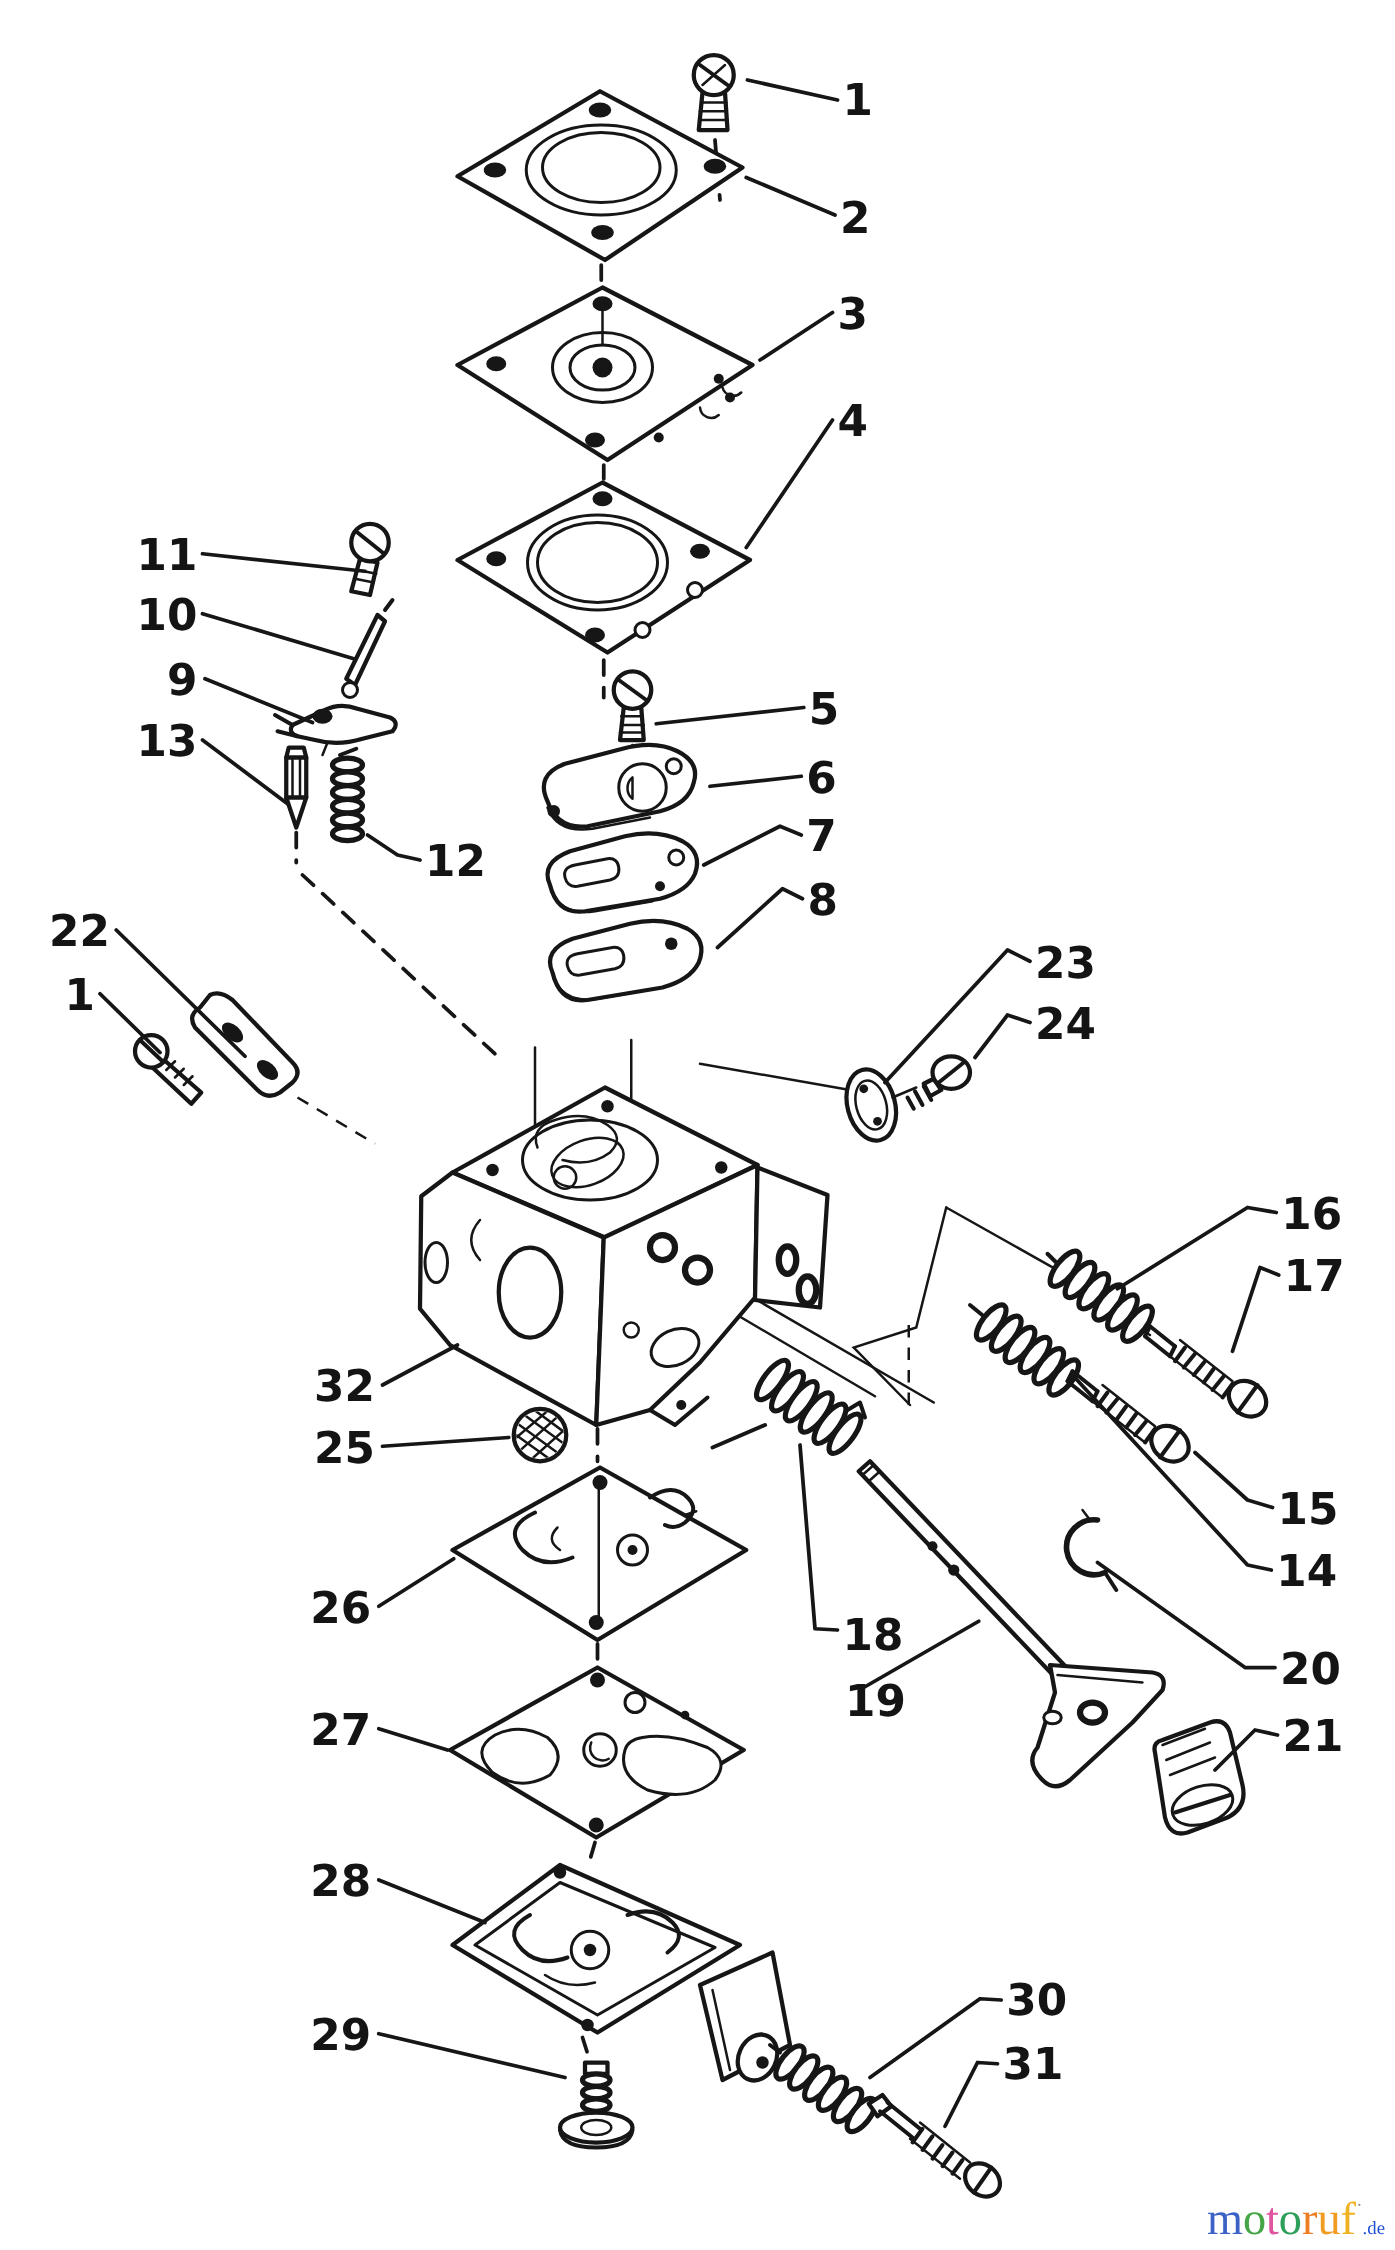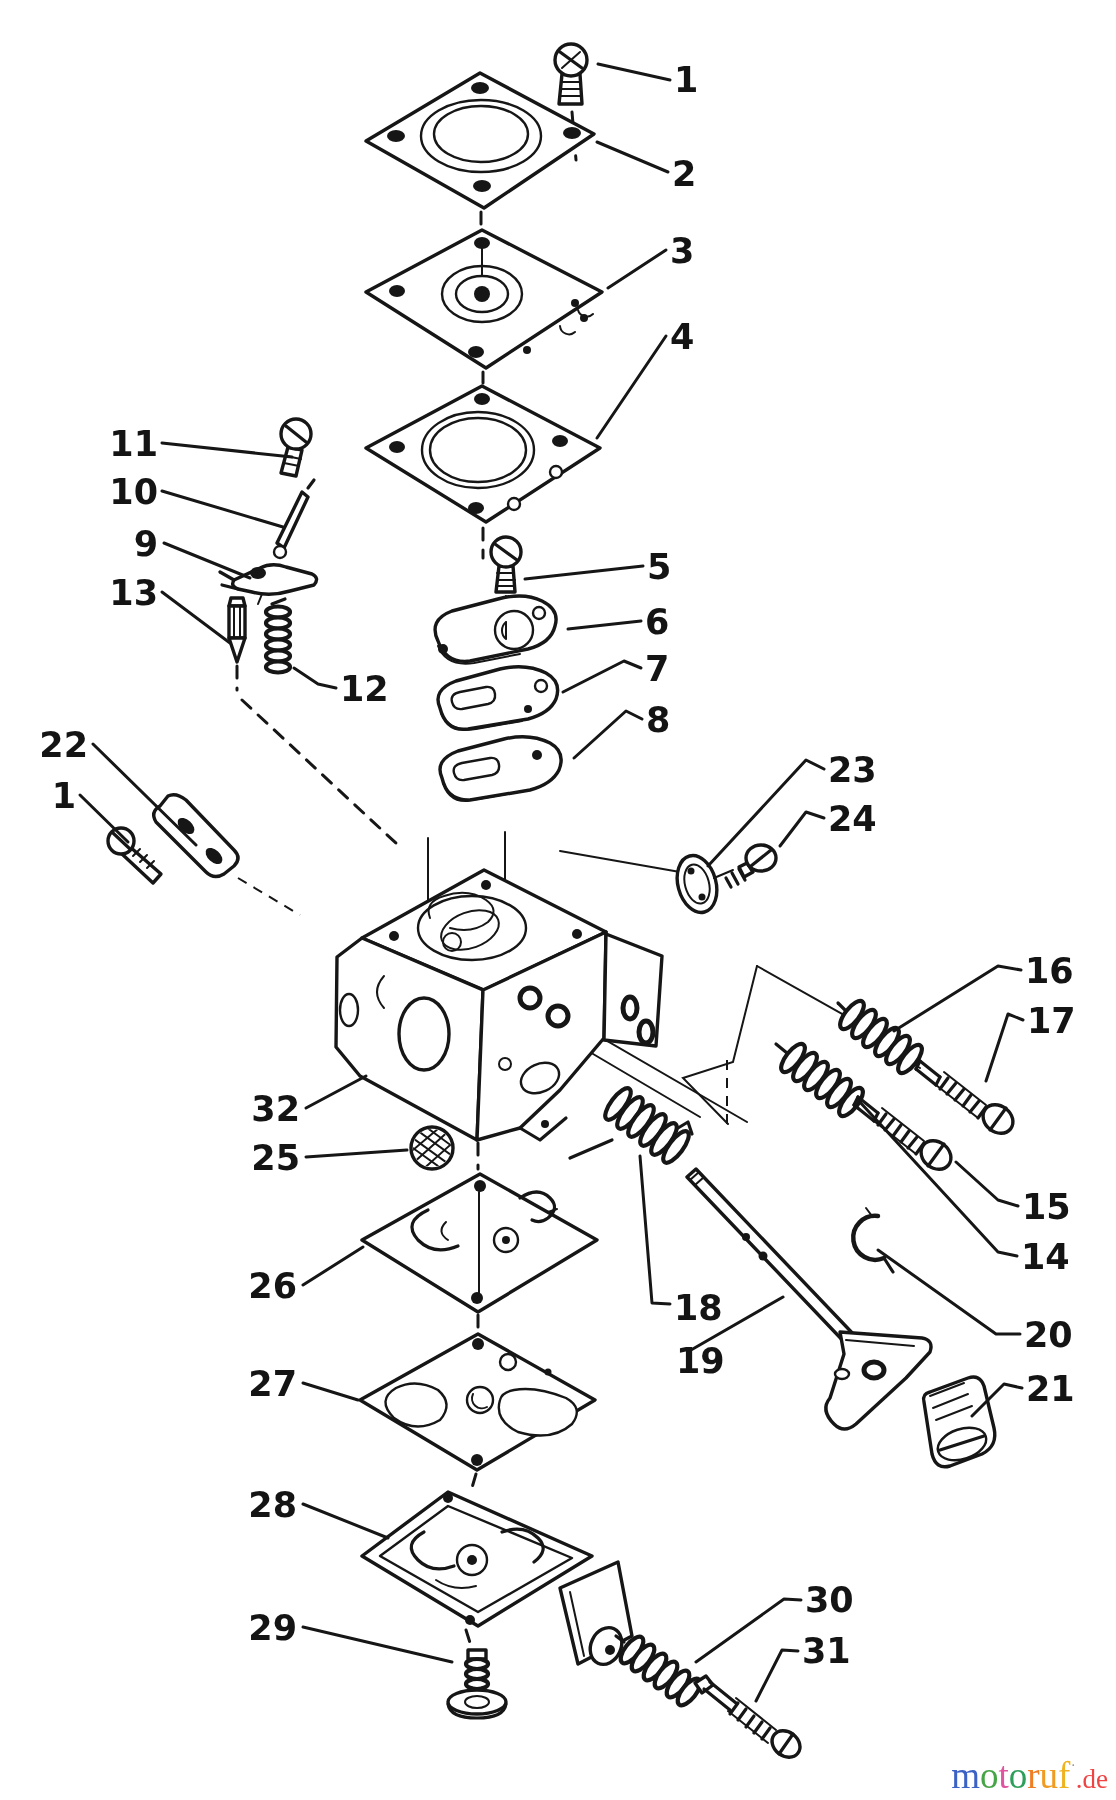--- a/index.html
+++ b/index.html
@@ -19,21 +19,21 @@
   .dash{fill:none;stroke:#161616;stroke-width:3;stroke-dasharray:12 10;stroke-linecap:round;}
   .dashthin{fill:none;stroke:#161616;stroke-width:2;stroke-dasharray:10 8;}
   .leader{fill:none;stroke:#161616;stroke-width:3;stroke-linecap:round;stroke-linejoin:round;}
   .callout{font-family:"DejaVu Sans",sans-serif;font-size:35px;font-weight:700;fill:#141414;}
   
   .watermark{
     position:absolute;right:8px;bottom:6px;
     font-family:"Liberation Serif",serif;font-size:37px;line-height:1;
     user-select:none;white-space:nowrap;
   }
-  .watermark .suffix{font-size:27px;color:#ef4444;}
+  .watermark .suffix{font-size:15px;color:#1d4ed8;}
   .watermark .mark{font-size:16px;color:#8a8a8a;vertical-align:super;}
 </style>
 </head>
 <body>
 
 <div class="page">
 <svg width="1116" height="1800" viewBox="0 0 1116 1800">
 
   <g>
     <line class="dash" x1="572" y1="112" x2="576" y2="160"></line>

